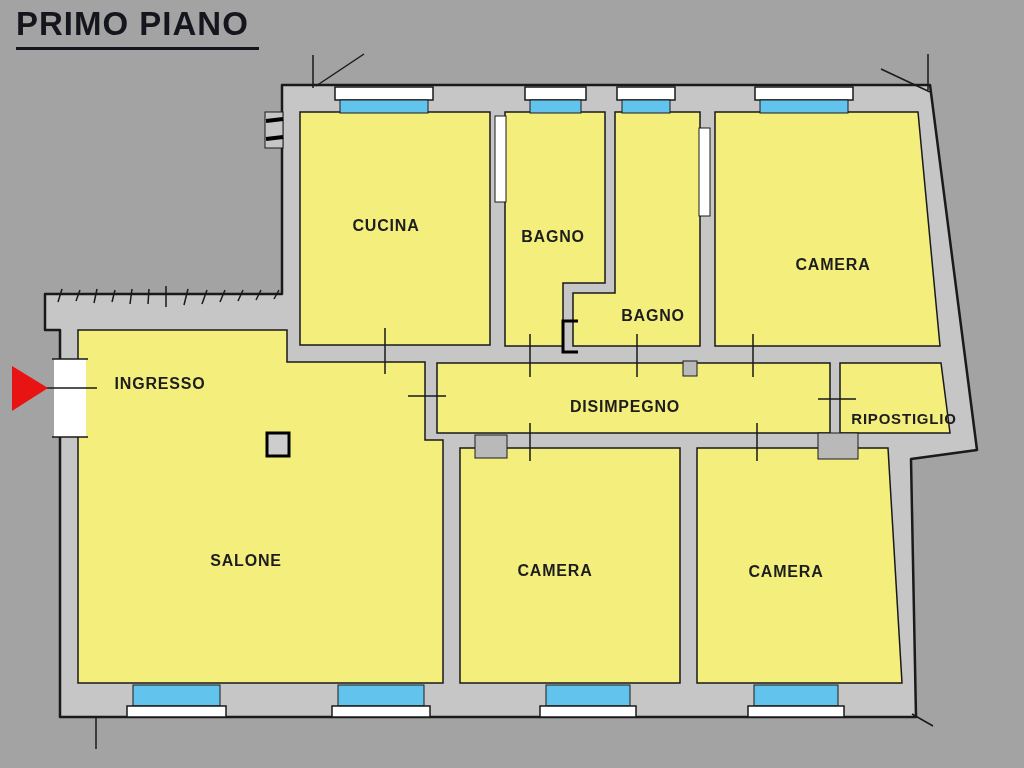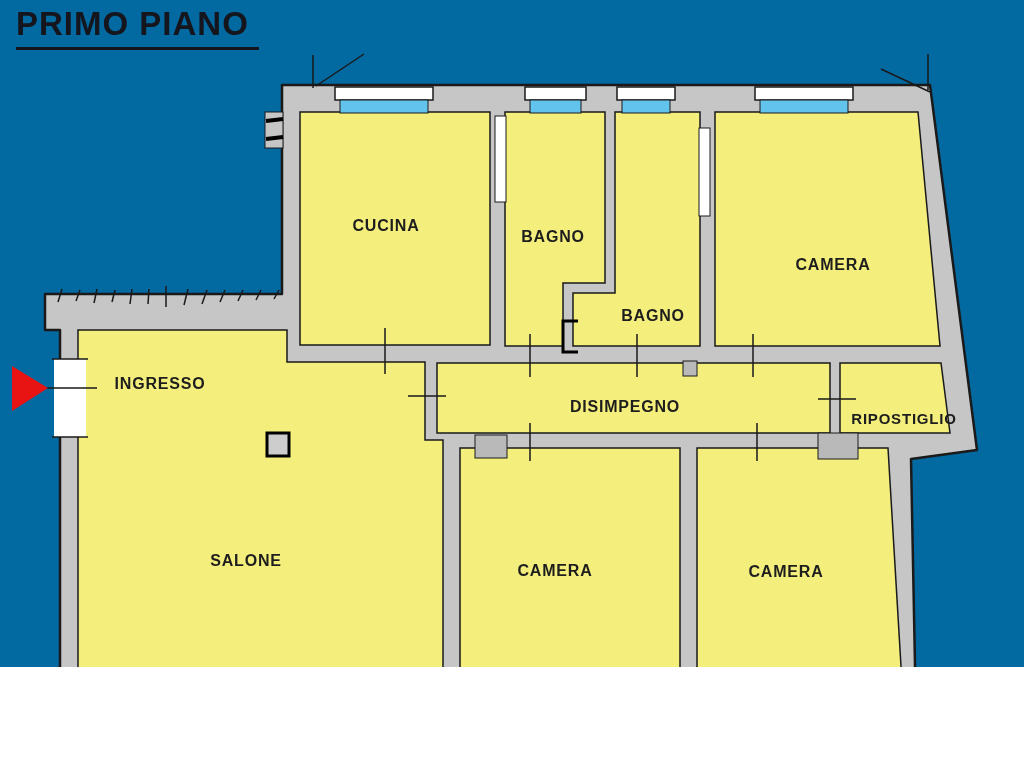--- a/index.html
+++ b/index.html
@@ -1,16 +1,16 @@
 <!DOCTYPE html>
 <html><head>
 <meta charset="utf-8">
 <style>
   html,body{margin:0;padding:0;background:#ffffff;}
-  #stage{position:relative;width:1024px;height:667px;overflow:hidden;background:#0369a1;
+  #stage{position:relative;width:1024px;height:768px;overflow:hidden;background:#a3a3a3;
          font-family:"Liberation Sans", sans-serif;}
   #plan-title{position:absolute;left:16px;top:6px;font-size:33px;font-weight:800;
               color:#15151d;letter-spacing:1px;border-bottom:3px solid #15151d;
               padding:0 10px 5px 0;line-height:1.1;}
   svg text{font-family:"Liberation Sans", sans-serif;font-weight:bold;fill:#1d1d1d;
            letter-spacing:0.8px;text-anchor:middle;}
   .room{stroke:#1a1a1a;stroke-width:1.5;}
   .wall-block{stroke:#1a1a1a;stroke-width:1;}
   .mark{stroke:#1a1a1a;stroke-width:1.5;fill:none;}
 </style>

